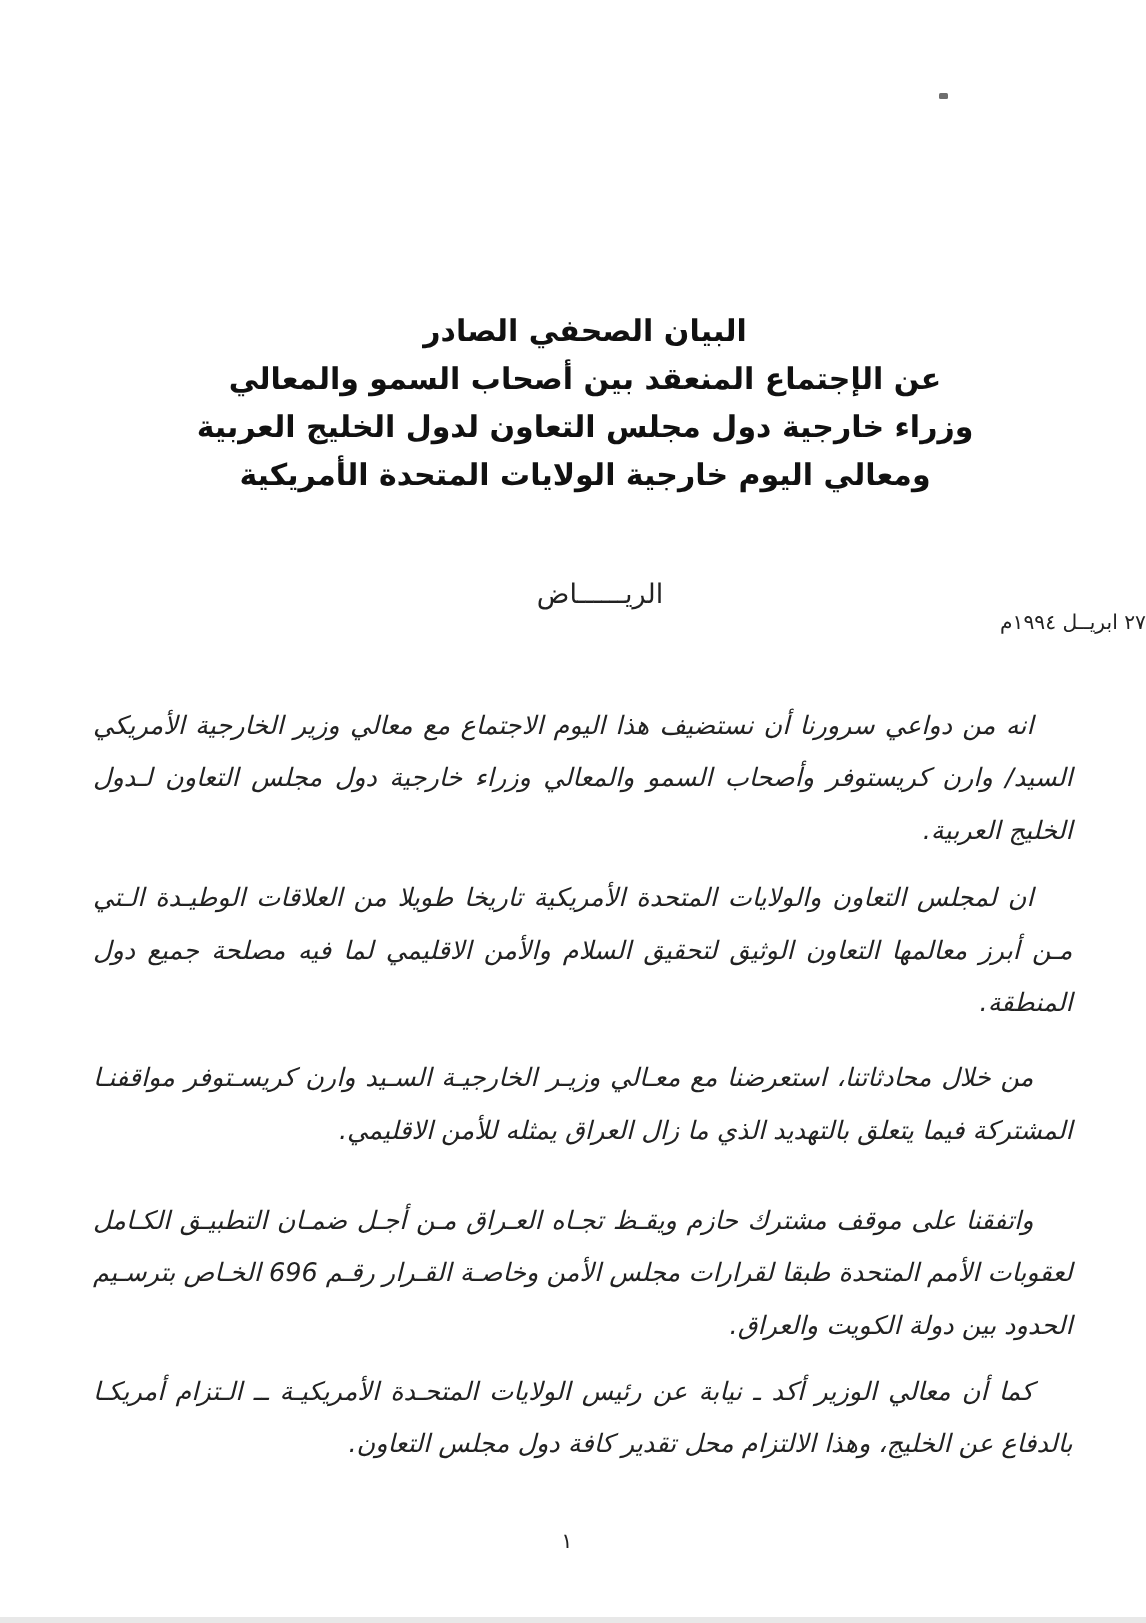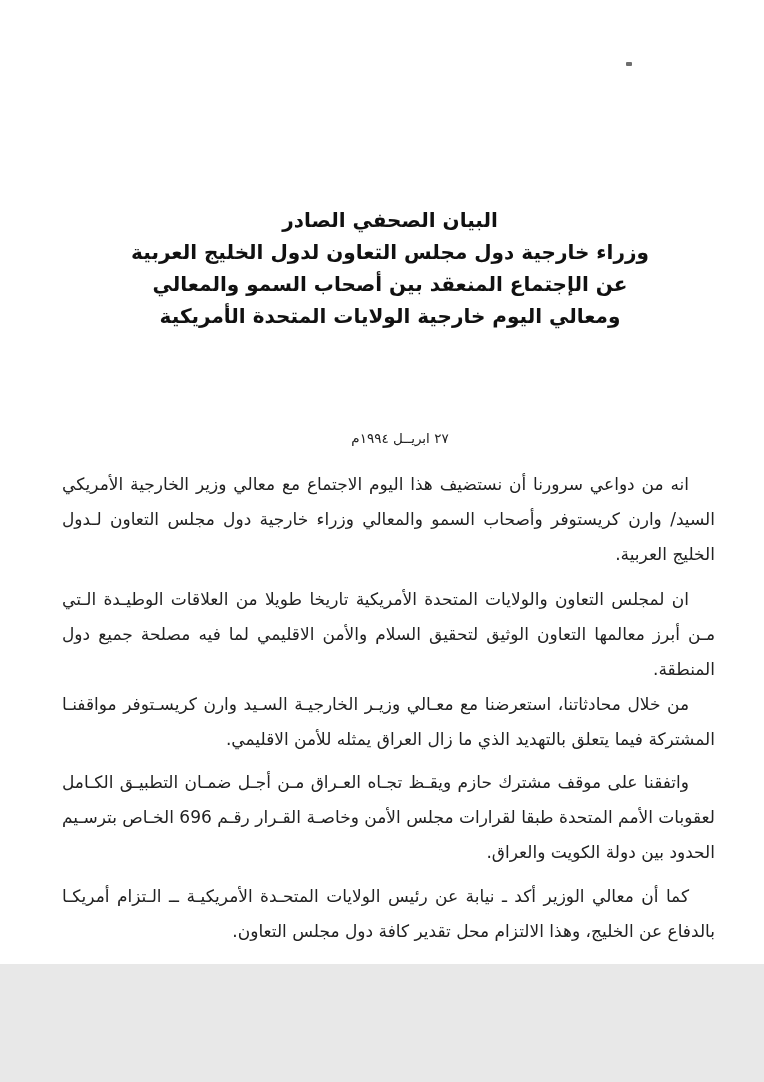--- a/index.html
+++ b/index.html
@@ -1,19 +1,19 @@
 <!DOCTYPE html>
 <html lang="ar"><head>
 <meta charset="utf-8">
 <style>
   html, body { margin: 0; padding: 0; background: #e8e8e8; }
   .page {
     position: relative;
     width: 764px;
-    height: 964px;
+    height: 1078px;
     margin: 0 auto;
     background: #ffffff;
     font-family: "DejaVu Sans", sans-serif;
     color: #1d1d1d;
     overflow: hidden;
   }
   .artifact-dot {
     position: absolute;
     left: 626px;
     top: 62px;
@@ -41,71 +41,72 @@
     top: 386px;
     left: 36px;
     right: 0;
     direction: rtl;
     text-align: center;
     font-size: 18px;
     color: #222222;
   }
   .date-line {
     position: absolute;
-    top: 430px;
+    top: 407px;
     left: 36px;
     right: 0;
     direction: rtl;
-    text-align: center;
     font-size: 13.5px;
     color: #222222;
   }
   .doc-body {
     position: absolute;
     top: 467px;
     left: 62px;
     width: 653px;
     direction: rtl;
     text-align: justify;
     font-size: 17px;
     line-height: 35px;
     color: #222222;
+    font-style: italic;
   }
   .doc-body p {
     margin: 0;
     text-indent: 26px;
   }
   .doc-body p.para-1 { margin-bottom: 10px; }
-  .doc-body p.para-2 { margin-bottom: 0px; }
-  .doc-body p.para-3 { margin-bottom: 8px; }
+  .doc-body p.para-2 { margin-bottom: 15px; }
+  .doc-body p.para-3 { margin-bottom: 25px; }
   .doc-body p.para-4 { margin-bottom: 9px; }
   .page-number {
     position: absolute;
     top: 1020px;
     left: 0;
     right: 8px;
     text-align: center;
     font-size: 14px;
     color: #222222;
   }
 </style>
 </head>
 <body>
 
 <div class="page">
 
   <div class="artifact-dot"></div>
 
   <div class="title-block">
     <div class="title-line">البيان الصحفي الصادر</div>
+    <div class="title-line">عن الإجتماع المنعقد بين أصحاب السمو والمعالي</div>
     <div class="title-line">وزراء خارجية دول مجلس التعاون لدول الخليج العربية</div>
-    <div class="title-line">عن الإجتماع المنعقد بين أصحاب السمو والمعالي</div>
     <div class="title-line">ومعالي اليوم خارجية الولايات المتحدة الأمريكية</div>
   </div>
 
+  <div class="location-line">الريــــــاض</div>
 
   <div class="date-line">٢٧ ابريــل ١٩٩٤م</div>
 
   <div class="doc-body">
     <p class="para-1">انه من دواعي سرورنا أن نستضيف هذا اليوم الاجتماع مع معالي وزير الخارجية الأمريكي السيد/ وارن كريستوفر وأصحاب السمو والمعالي وزراء خارجية دول مجلس التعاون لـدول الخليج العربية.</p>
     <p class="para-2">ان لمجلس التعاون والولايات المتحدة الأمريكية تاريخا طويلا من العلاقات الوطيـدة الـتي مـن أبرز معالمها التعاون الوثيق لتحقيق السلام والأمن الاقليمي لما فيه مصلحة جميع دول المنطقة.</p>
     <p class="para-3">من خلال محادثاتنا، استعرضنا مع معـالي وزيـر الخارجيـة السـيد وارن كريسـتوفر مواقفنـا المشتركة فيما يتعلق بالتهديد الذي ما زال العراق يمثله للأمن الاقليمي.</p>
     <p class="para-4">واتفقنا على موقف مشترك حازم ويقـظ تجـاه العـراق مـن أجـل ضمـان التطبيـق الكـامل لعقوبات الأمم المتحدة طبقا لقرارات مجلس الأمن وخاصـة القـرار رقـم 696 الخـاص بترسـيم الحدود بين دولة الكويت والعراق.</p>
     <p class="para-5">كما أن معالي الوزير أكد ـ نيابة عن رئيس الولايات المتحـدة الأمريكيـة ــ الـتزام أمريكـا بالدفاع عن الخليج، وهذا الالتزام محل تقدير كافة دول مجلس التعاون.</p>
   </div>

